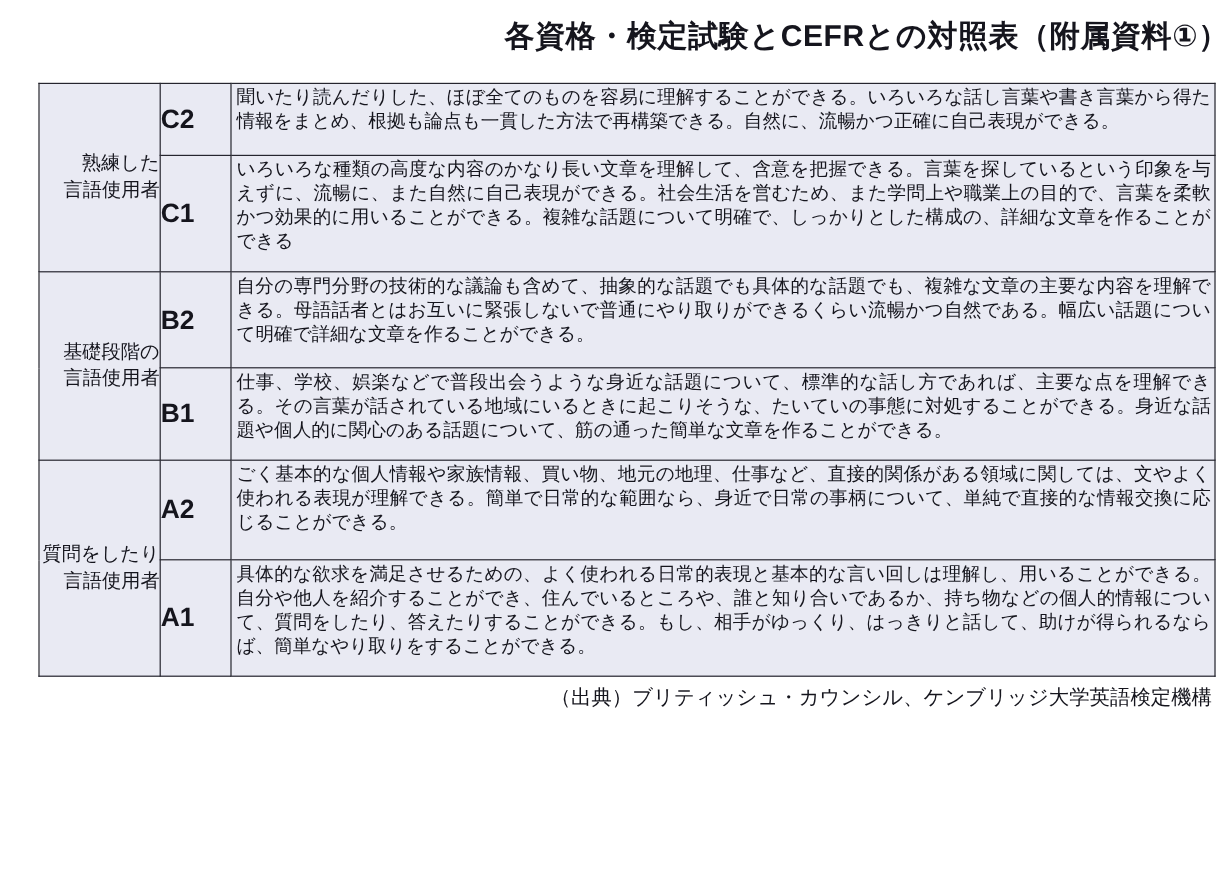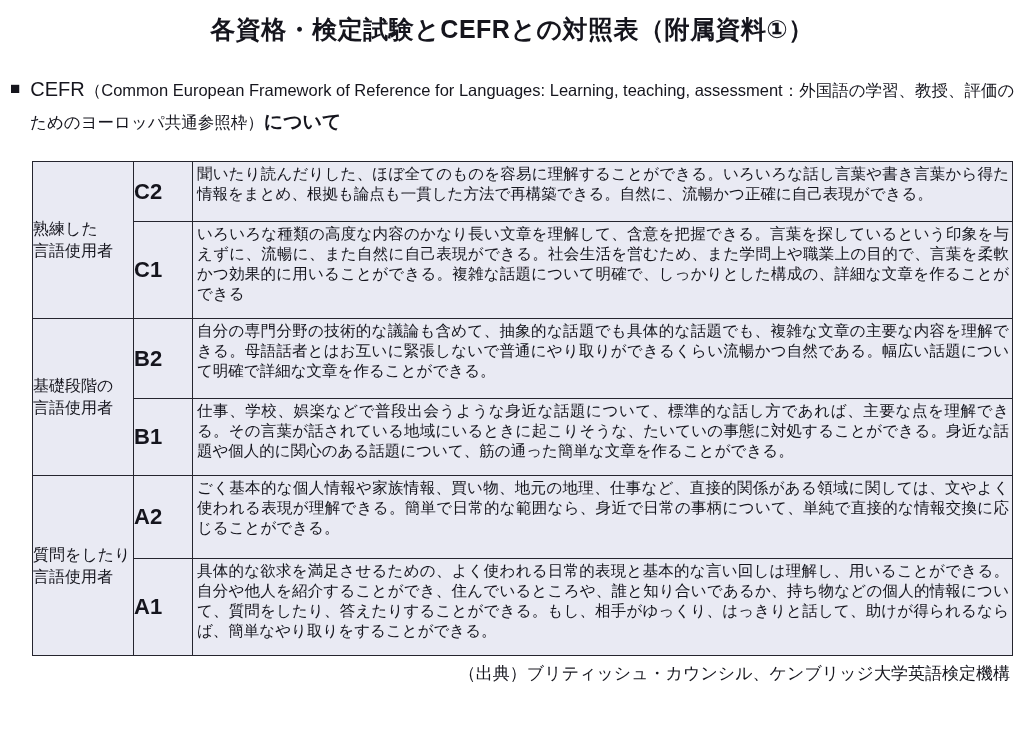--- a/index.html
+++ b/index.html
@@ -7,21 +7,21 @@
     width: 1024px; height: 733px;
     background: #ffffff;
     overflow: hidden;
     font-family: "Liberation Sans", "DejaVu Sans", sans-serif;
     color: #15151d;
   }
   .page { width: 1024px; height: 733px; position: relative; }
 
   .doc-title {
     margin-top: 13px;
-    text-align: center;
+    text-align: right;
     font-size: 25px;
     font-weight: bold;
     letter-spacing: 0.5px;
   }
 
   .section-heading {
     margin: 27px 8px 0 10px;
     padding-left: 20px;
     text-indent: -20px;
     font-size: 20px;
@@ -50,21 +50,21 @@
     table-layout: fixed;
   }
   .cefr-table td {
     border: 1.5px solid #25252e;
     background: #e9eaf3;
     vertical-align: top;
   }
   .cefr-table td.category {
     width: 101px;
     vertical-align: middle;
-    text-align: left;
+    text-align: right;
     font-size: 16px;
     line-height: 22px;
   }
   .cefr-table td.level {
     width: 59px;
     vertical-align: middle;
     font-size: 22px;
     font-weight: bold;
   }
   .cefr-table td.desc {
@@ -87,23 +87,20 @@
     font-size: 17px;
   }
 </style>
 </head>
 <body>
 
 <div class="page">
 
   <h1 class="doc-title">各資格・検定試験とCEFRとの対照表（附属資料①）</h1>
 
-  <div class="section-heading">
-    <span class="bullet">■</span><span class="term">CEFR</span><span class="paren">（Common European Framework of Reference for Languages: Learning, teaching, assessment：外国語の学習、教授、評価のためのヨーロッパ共通参照枠）</span><span class="suffix">について</span>
-  </div>
 
 
   <table class="cefr-table">
     <tbody>
       <tr class="r-c2">
         <td class="category" rowspan="2">
           <span>熟練した</span><br>
           <span>言語使用者</span>
         </td>
         <td class="level">C2</td>

